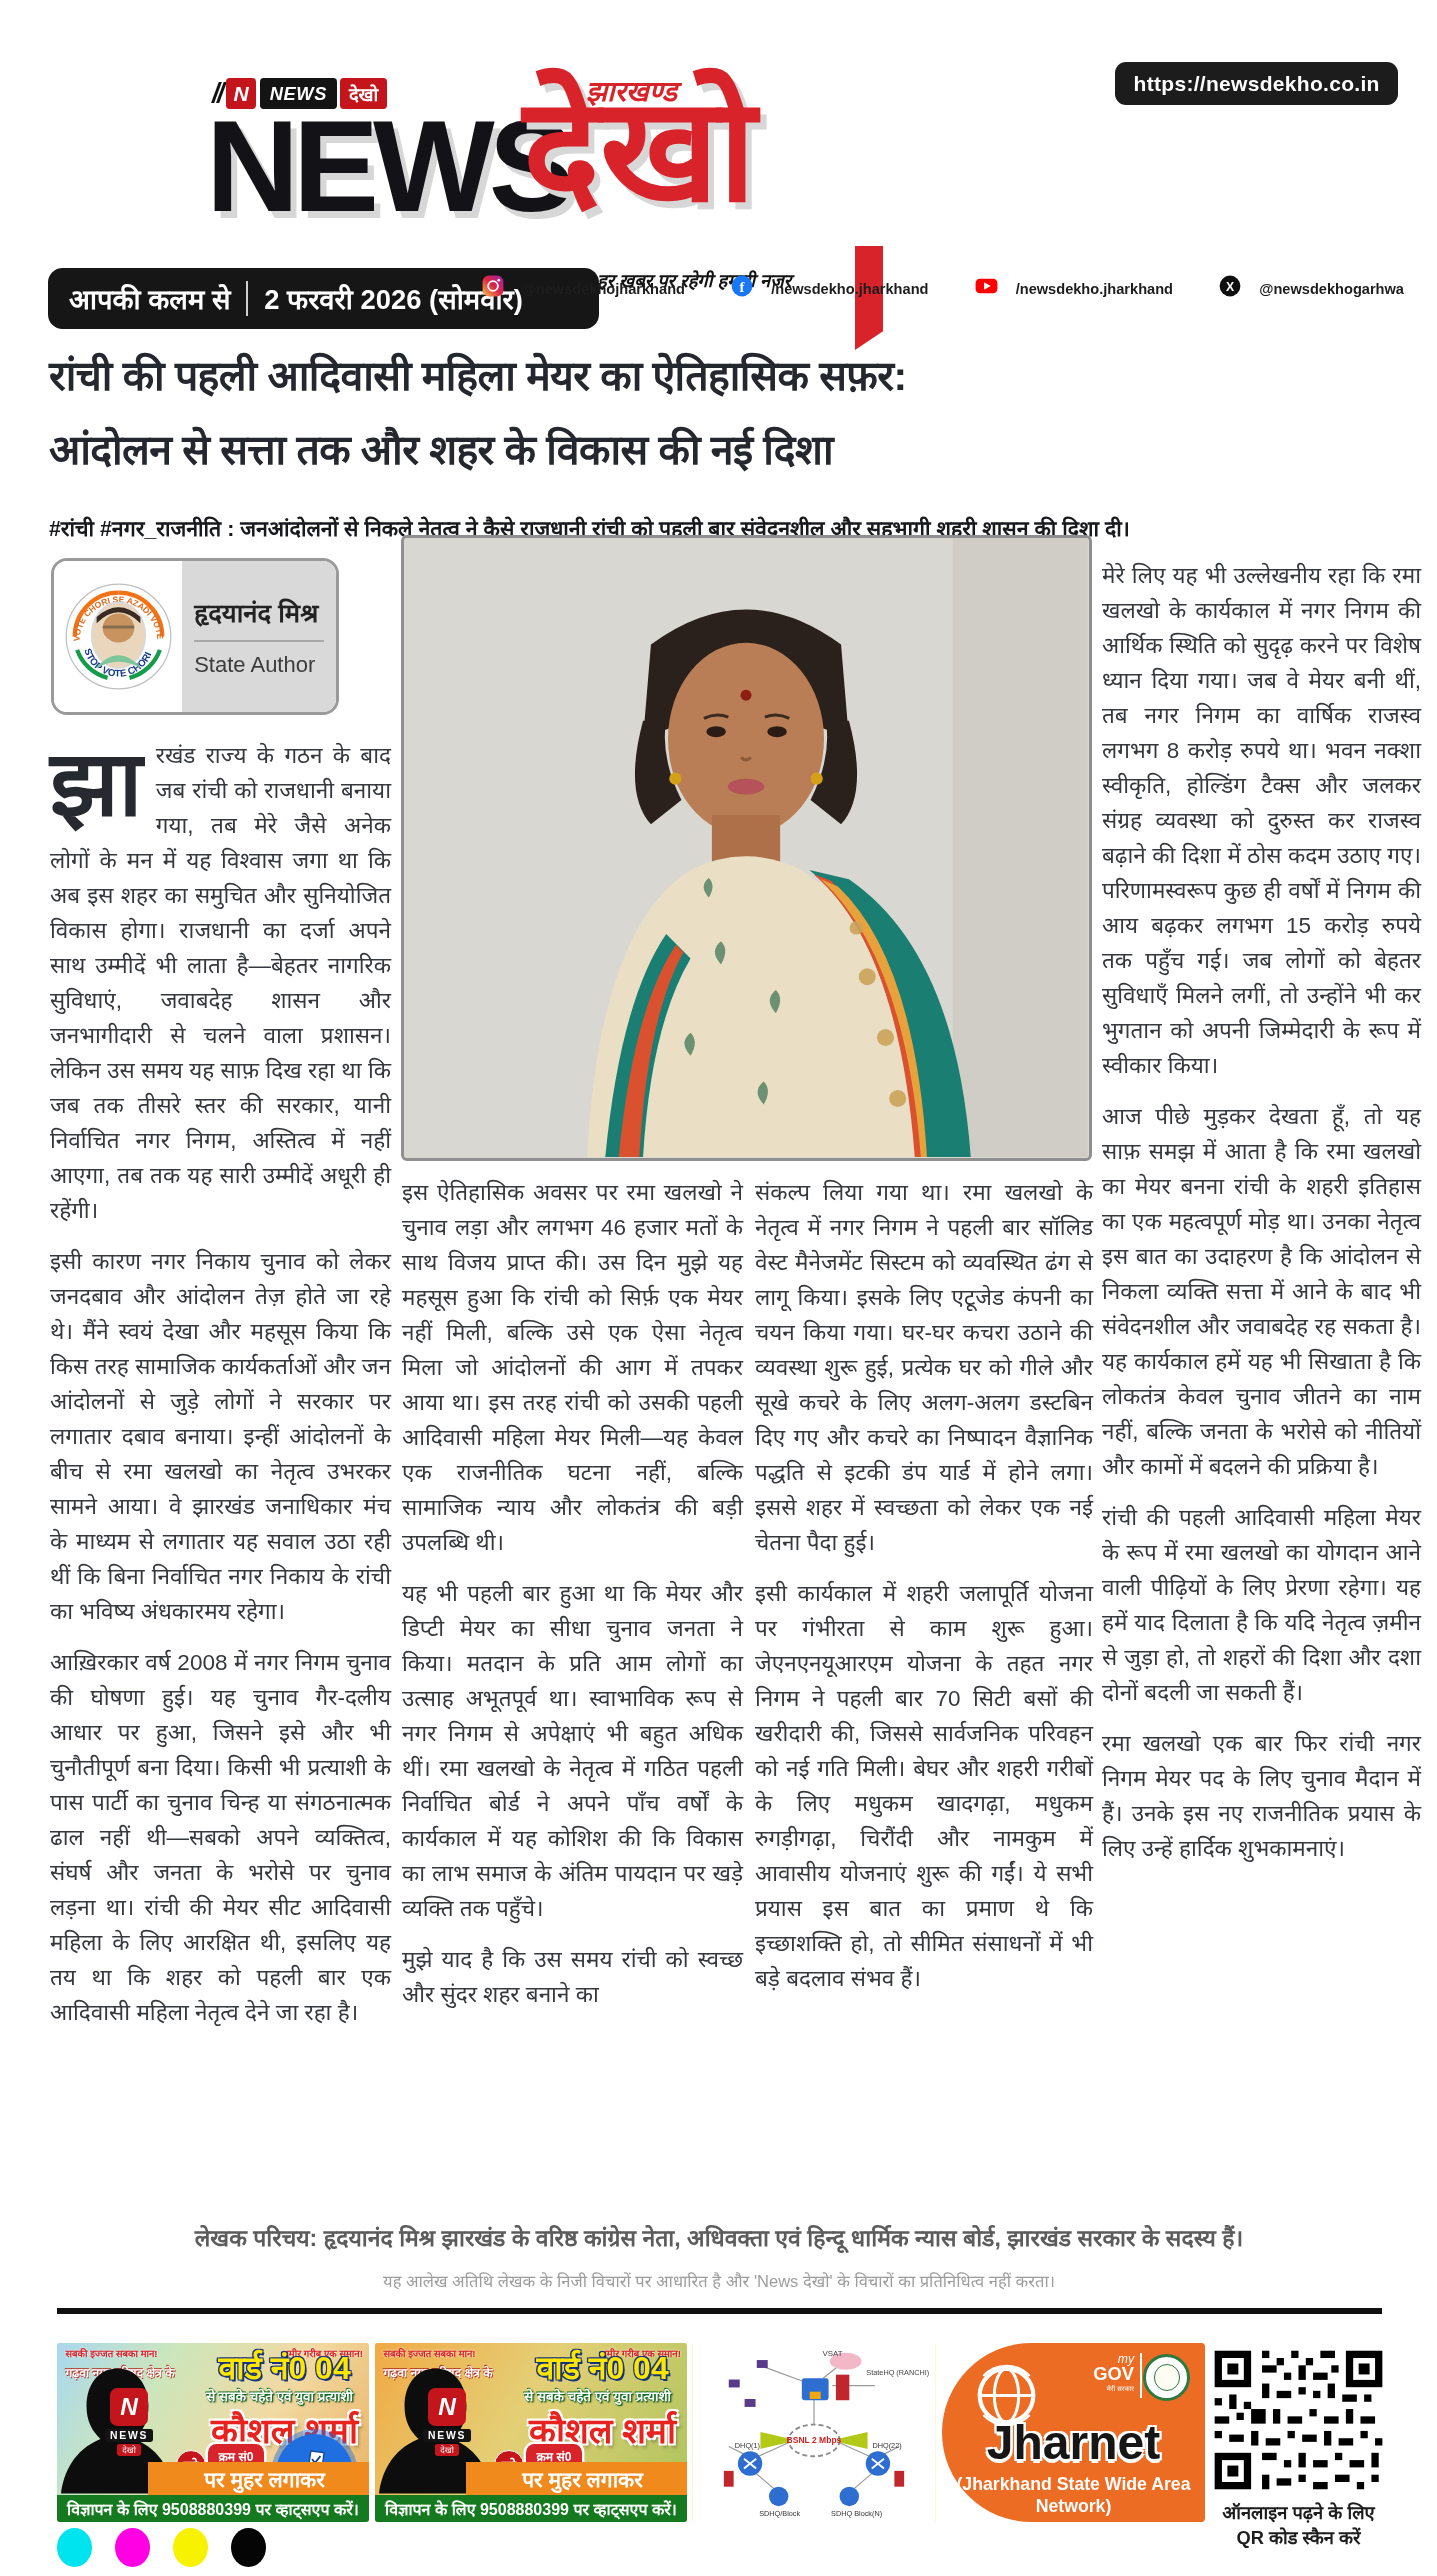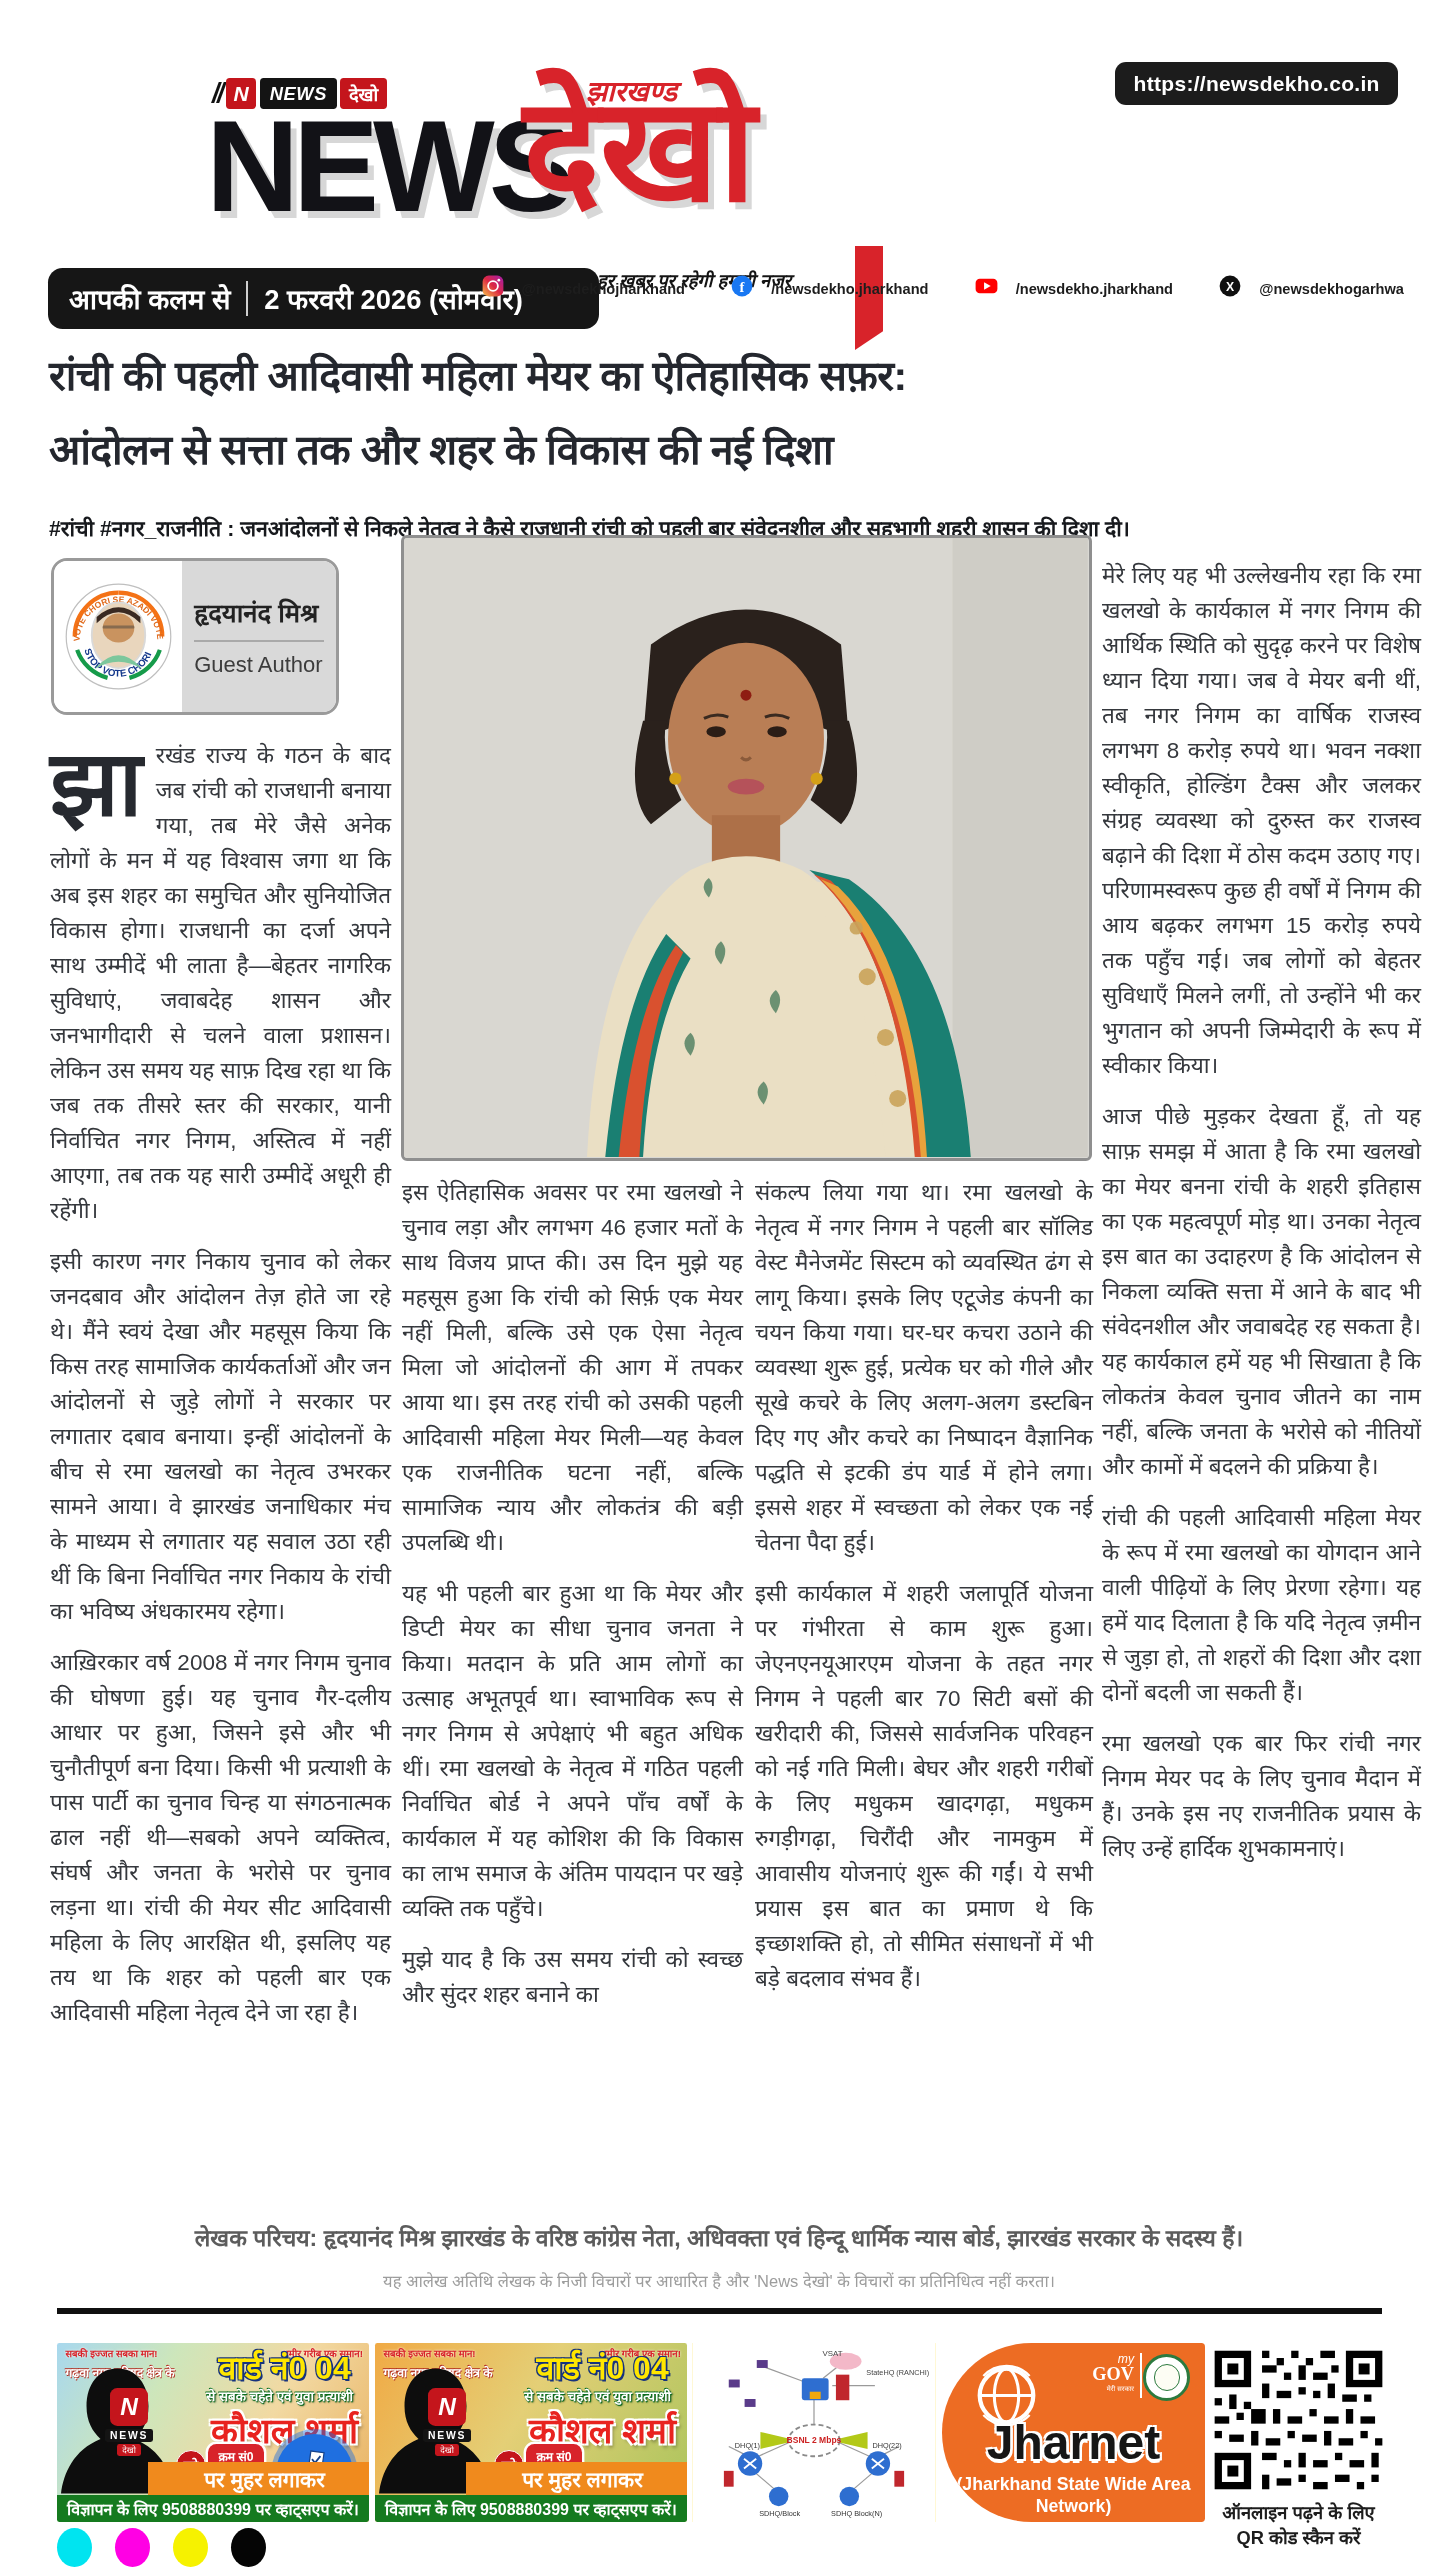--- a/index.html
+++ b/index.html
@@ -94,21 +94,21 @@
                letter-spacing:1.8px;padding:1.2px 4.9px;border-radius:2.4px;}
   .ad-logo .dk{margin-top:1.8px;background:#c4151c;color:#fff;font-size:8.5px;padding:0.6px 4.9px;border-radius:2.4px;display:inline-block;}
   .silhouette{position:absolute;left:3.7px;bottom:25.6px;}
 
   .diagram{top:2343px;left:692px;width:244px;height:179px;background:#fde047;}
   .jharnet{top:2343px;left:942px;width:263px;height:179px;background:#ed6c23;
            border-radius:91px 3.7px 3.7px 91px;overflow:hidden;}
   .jh-globe{position:absolute;left:28px;top:16px;}
   .jh-mygov{position:absolute;right:71px;top:9.7px;color:#fff;text-align:right;line-height:1;}
   .jh-mygov .m1{font-size:12.2px;font-style:italic;}
-  .jh-mygov .m2{font-size:18.3px;font-weight:900;font-family:Liberation Serif, serif;}
+  .jh-mygov .m2{font-size:18.3px;font-weight:900;}
   .jh-mygov .m3{font-size:6.7px;margin-top:2.4px;}
   .jh-div{position:absolute;right:63px;top:9.7px;width:1.8px;height:45px;background:#fff;}
   .jh-seal{position:absolute;right:14.6px;top:11px;width:41px;height:41px;border-radius:50%;background:#fff;
            border:3px solid #2c7a3f;display:flex;align-items:center;justify-content:center;}
   .jh-seal .inner{width:24.4px;height:24.4px;border-radius:50%;border:1.8px solid #2c7a3f;background:#fdfdf4;}
   .jh-brand{position:absolute;left:0;right:0;top:72px;text-align:center;font-size:48px;font-weight:900;color:#161616;
             text-shadow:-2.4px -2.4px 0 #fff,2.4px -2.4px 0 #fff,-2.4px 2.4px 0 #fff,2.4px 2.4px 0 #fff,0 3.7px 0 #fff;}
   .jh-sub{position:absolute;left:0;right:0;top:130px;text-align:center;color:#fff;font-size:17.7px;font-weight:bold;line-height:22px;}
   .qr-block{top:2347px;left:1211px;width:175px;text-align:center;}
   .qr-caption{margin-top:6.1px;font-size:18.3px;font-weight:bold;color:#1d1d1d;line-height:24.4px;}
@@ -203,21 +203,21 @@
         <ellipse cx="88" cy="86" rx="44" ry="54" fill="#e9d6bd" stroke="#d9d9d9" stroke-width="3"></ellipse>
         <path d="M 52,66 Q 88,30 124,66 L 124,56 Q 88,24 52,56 Z" fill="#3a2a22"></path>
         <ellipse cx="88" cy="74" rx="26" ry="24" fill="#c9935f"></ellipse>
         <path d="M 50,140 Q 88,98 126,140 L 126,141 Q 88,118 50,141 Z" fill="#7cc79c"></path>
         <rect x="62" y="70" width="52" height="5" rx="2" fill="#6b5a48" opacity=".7"></rect>
       </svg>
     </div>
     <div class="author-right">
       <div class="author-name">हृदयानंद मिश्र</div>
       <div class="author-divider"></div>
-      <div class="author-role">Guest Author</div>
+      <div class="author-role">State Author</div>
     </div>
   </div>
 
   <div class="abs photo-frame">
     <svg width="684" height="619" viewBox="0 0 1122 1016">
       <rect width="1122" height="1016" fill="#d9d7d1"></rect>
       <rect x="900" width="222" height="1016" fill="#cfcdc6"></rect>
 
       <path d="M 405,175 Q 561,60 717,175 L 730,330 Q 561,250 392,330 Z" fill="#2a211c"></path>
       <path d="M 392,300 Q 360,420 405,470 L 455,430 Q 420,360 430,300 Z" fill="#2a211c"></path>

